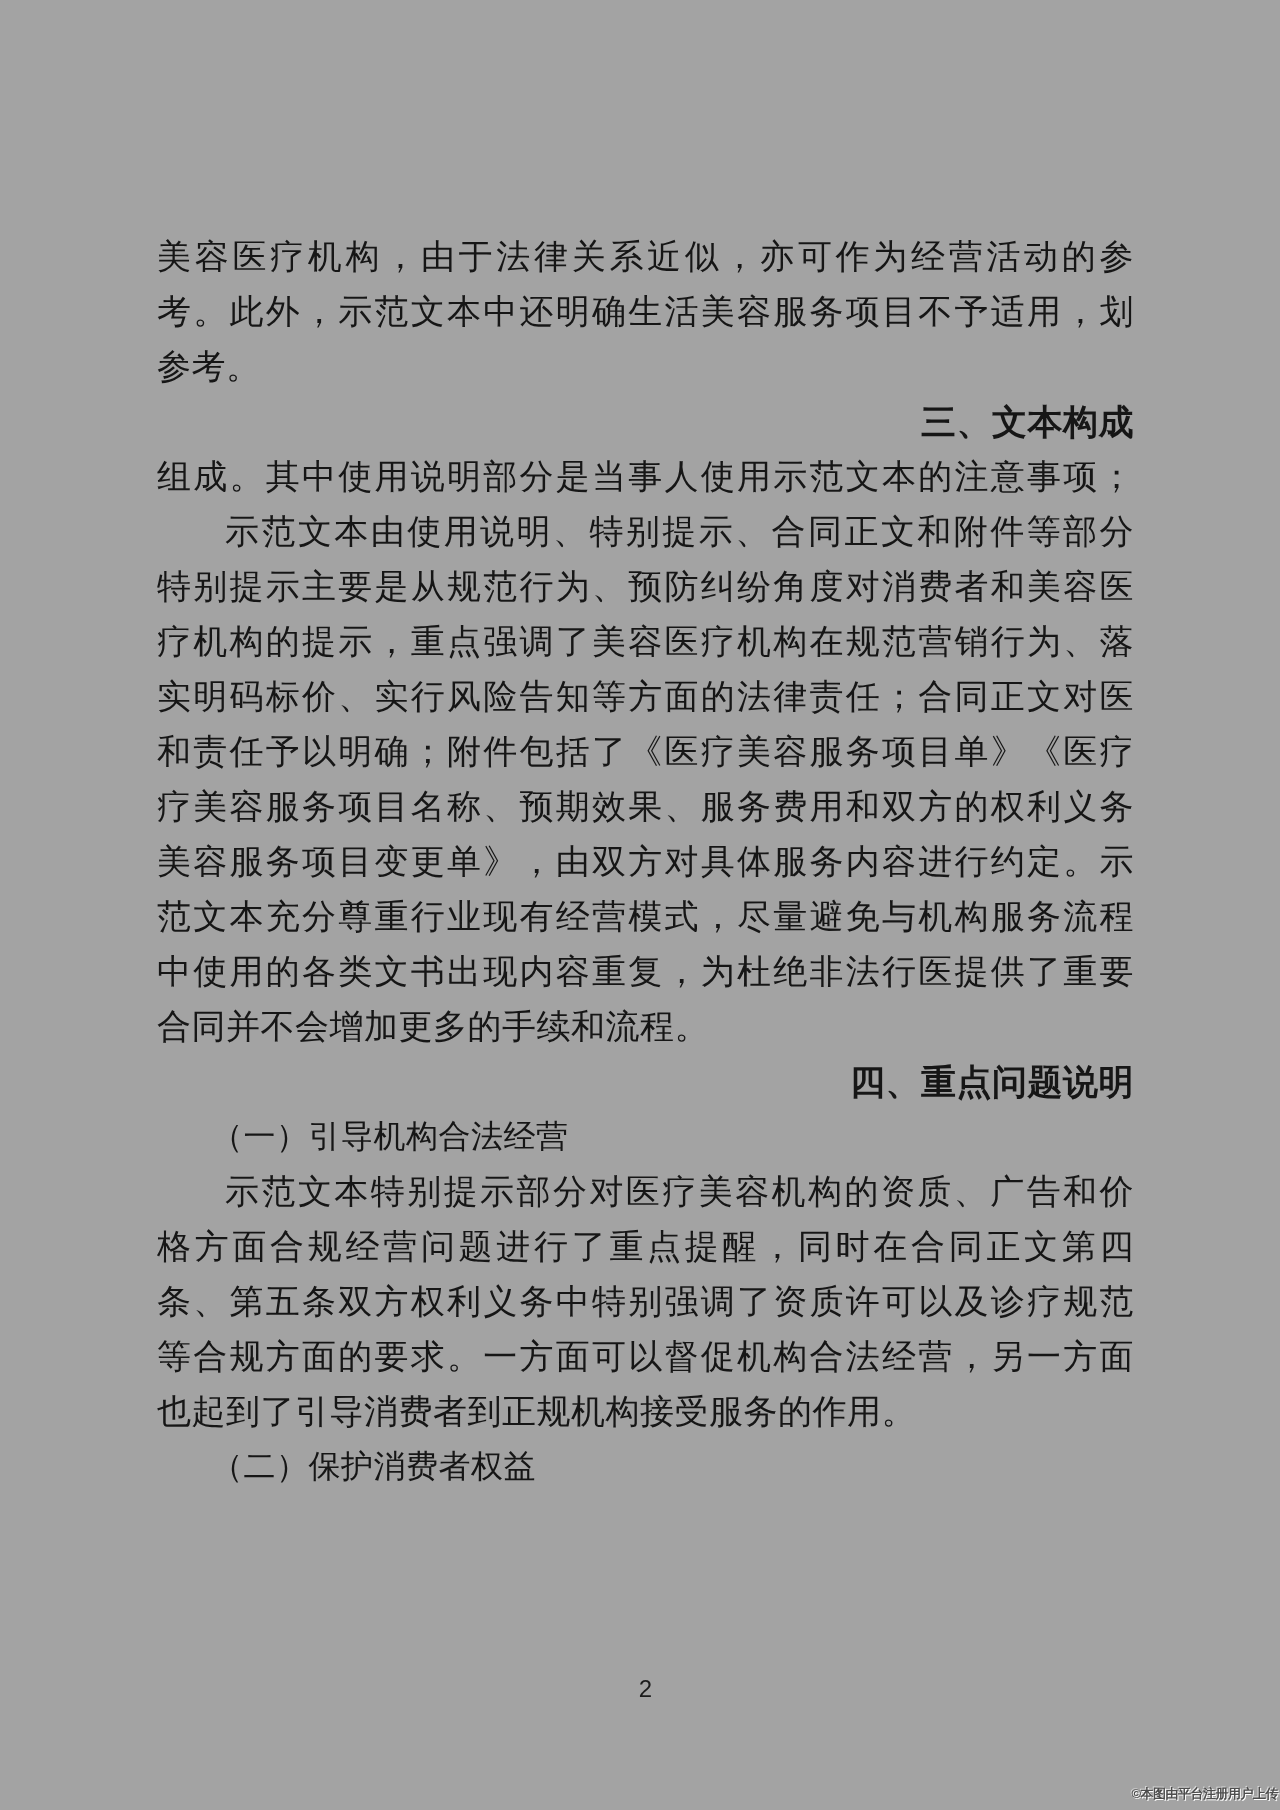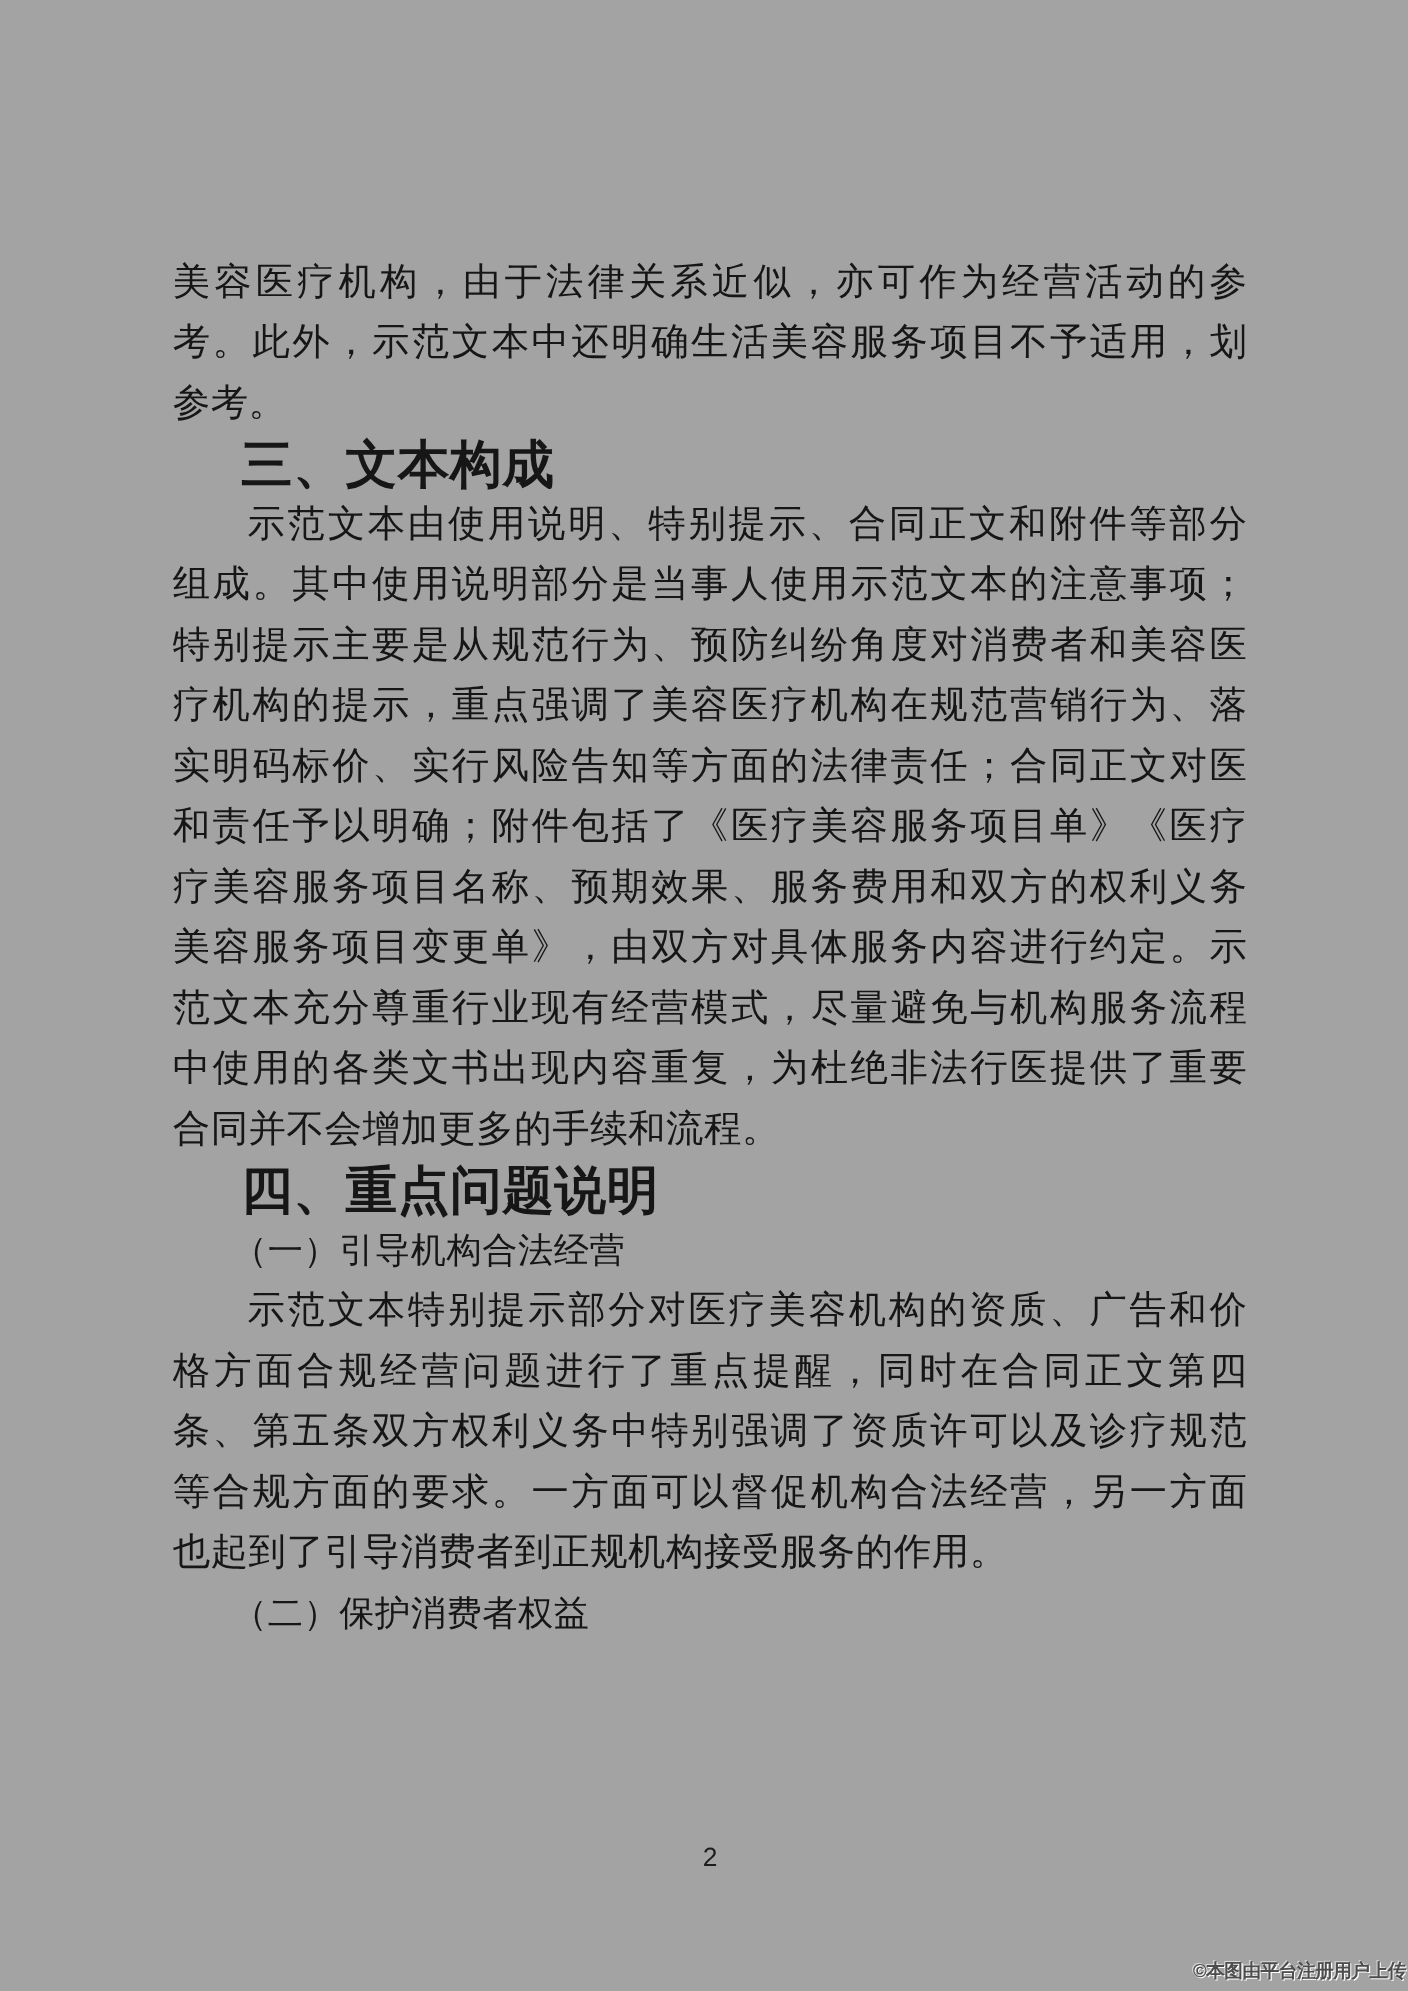--- a/index.html
+++ b/index.html
@@ -32,65 +32,66 @@
   }
   .full {
     text-align: justify;
     text-justify: inter-character;
     text-align-last: justify;
   }
   .indent { padding-left: 68px; }
   .heading {
     font-family: "Liberation Sans", "DejaVu Sans", sans-serif;
     font-weight: 700;
-    font-size: 47px;
+    font-size: 35px;
     padding-left: 62px;
+    text-align: right;
   }
   .subheading {
     padding-left: 54px;
     font-size: 32px;
   }
   .page-number {
     position: absolute;
     top: 1674px;
     left: 157px;
     width: 977px;
     text-align: center;
     font-size: 24px;
     line-height: 30px;
     font-family: "Liberation Sans", "DejaVu Sans", sans-serif;
     color: #1c1c1c;
   }
   .watermark {
     position: absolute;
     right: 2px;
     bottom: 7px;
-    font-size: 17px;
+    font-size: 13px;
     font-weight: 700;
     letter-spacing: -0.5px;
     font-family: "Liberation Sans", "DejaVu Sans", sans-serif;
     color: #4d4d4d;
     text-shadow: 1px 1px 0 #ffffff, -1px -1px 0 #d9d9d9;
   }
 </style>
 </head>
 <body>
 
 <div class="doc-page">
 
   <div class="body-text">
 
     <div class="ln full">美容医疗机构，由于法律关系近似，亦可作为经营活动的参</div>
     <div class="ln full">考。此外，示范文本中还明确生活美容服务项目不予适用，划</div>
     <div class="ln">参考。</div>
 
     <div class="ln heading">三、文本构成</div>
 
+    <div class="ln full">组成。其中使用说明部分是当事人使用示范文本的注意事项；</div>
     <div class="ln full indent">示范文本由使用说明、特别提示、合同正文和附件等部分</div>
-    <div class="ln full">组成。其中使用说明部分是当事人使用示范文本的注意事项；</div>
     <div class="ln full">特别提示主要是从规范行为、预防纠纷角度对消费者和美容医</div>
     <div class="ln full">疗机构的提示，重点强调了美容医疗机构在规范营销行为、落</div>
     <div class="ln full">实明码标价、实行风险告知等方面的法律责任；合同正文对医</div>
     <div class="ln full">和责任予以明确；附件包括了《医疗美容服务项目单》《医疗</div>
     <div class="ln full">疗美容服务项目名称、预期效果、服务费用和双方的权利义务</div>
     <div class="ln full">美容服务项目变更单》，由双方对具体服务内容进行约定。示</div>
     <div class="ln full">范文本充分尊重行业现有经营模式，尽量避免与机构服务流程</div>
     <div class="ln full">中使用的各类文书出现内容重复，为杜绝非法行医提供了重要</div>
     <div class="ln">合同并不会增加更多的手续和流程。</div>
 

